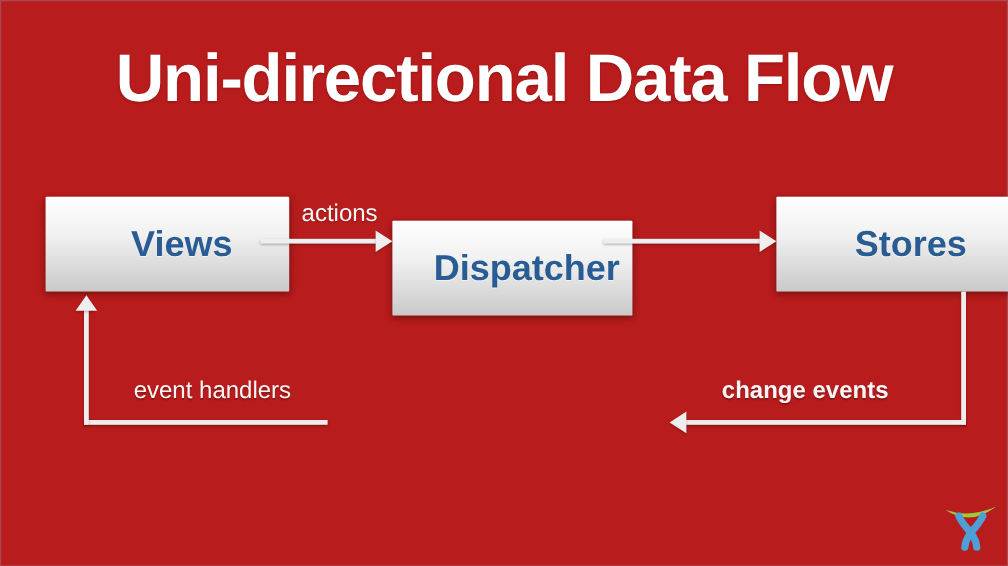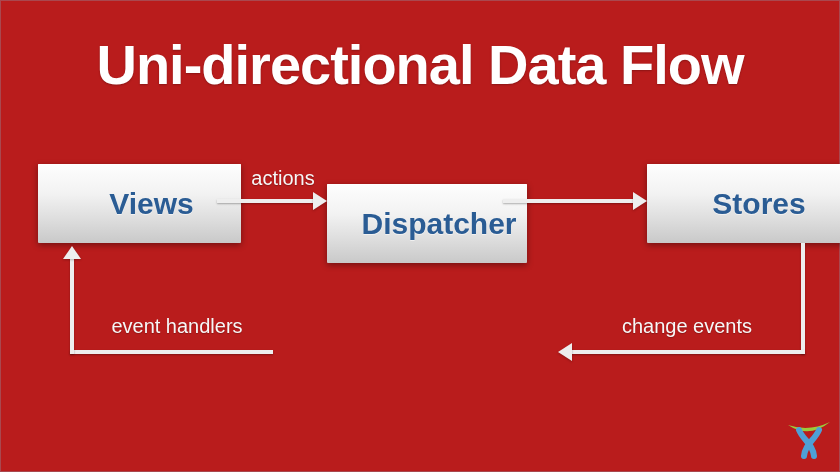--- a/index.html
+++ b/index.html
@@ -70,21 +70,21 @@
     position: absolute;
     color: #f7f7f7;
     font-size: 20px;
     line-height: 24px;
     text-align: center;
     text-shadow: 0 1px 1px rgba(0,0,0,0.25);
   }
   .label-actions    { left: 233px; top: 166px; width: 100px; }
   .label-registered { left: 505px; top: 144px; width: 140px; }
   .label-handlers   { left: 97px;  top: 314px; width: 160px; }
-  .label-change     { left: 592px; top: 314px; width: 190px; }
+  .label-change     { left: 576px; top: 314px; width: 190px; font-weight: bold; }
 
   .logo {
     position: absolute;
     left: 786px;
     top: 414px;
     width: 46px;
     height: 46px;
   }
 </style>
 </head>

